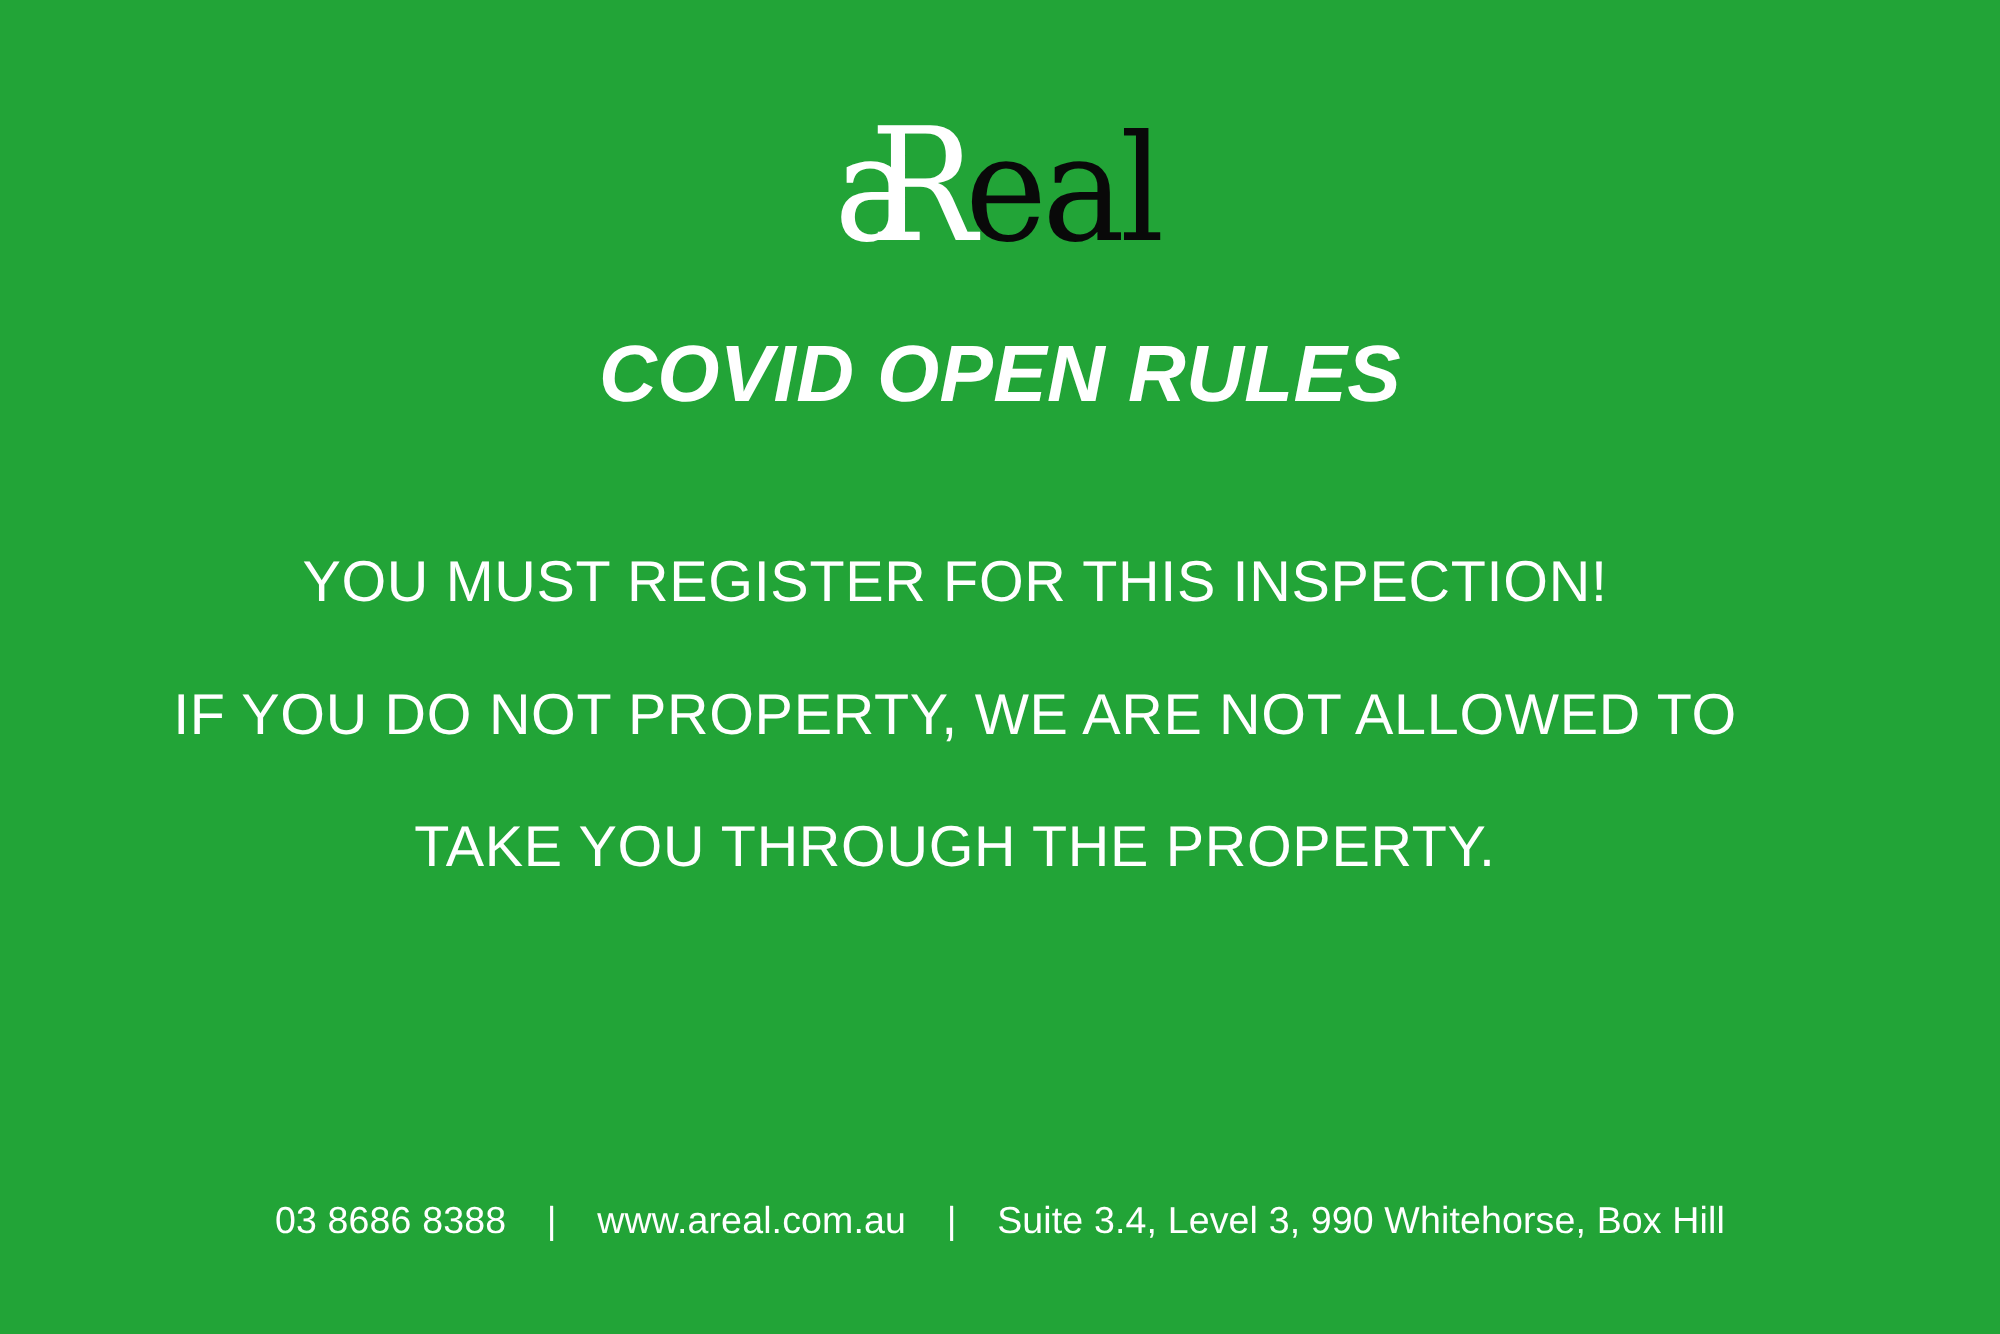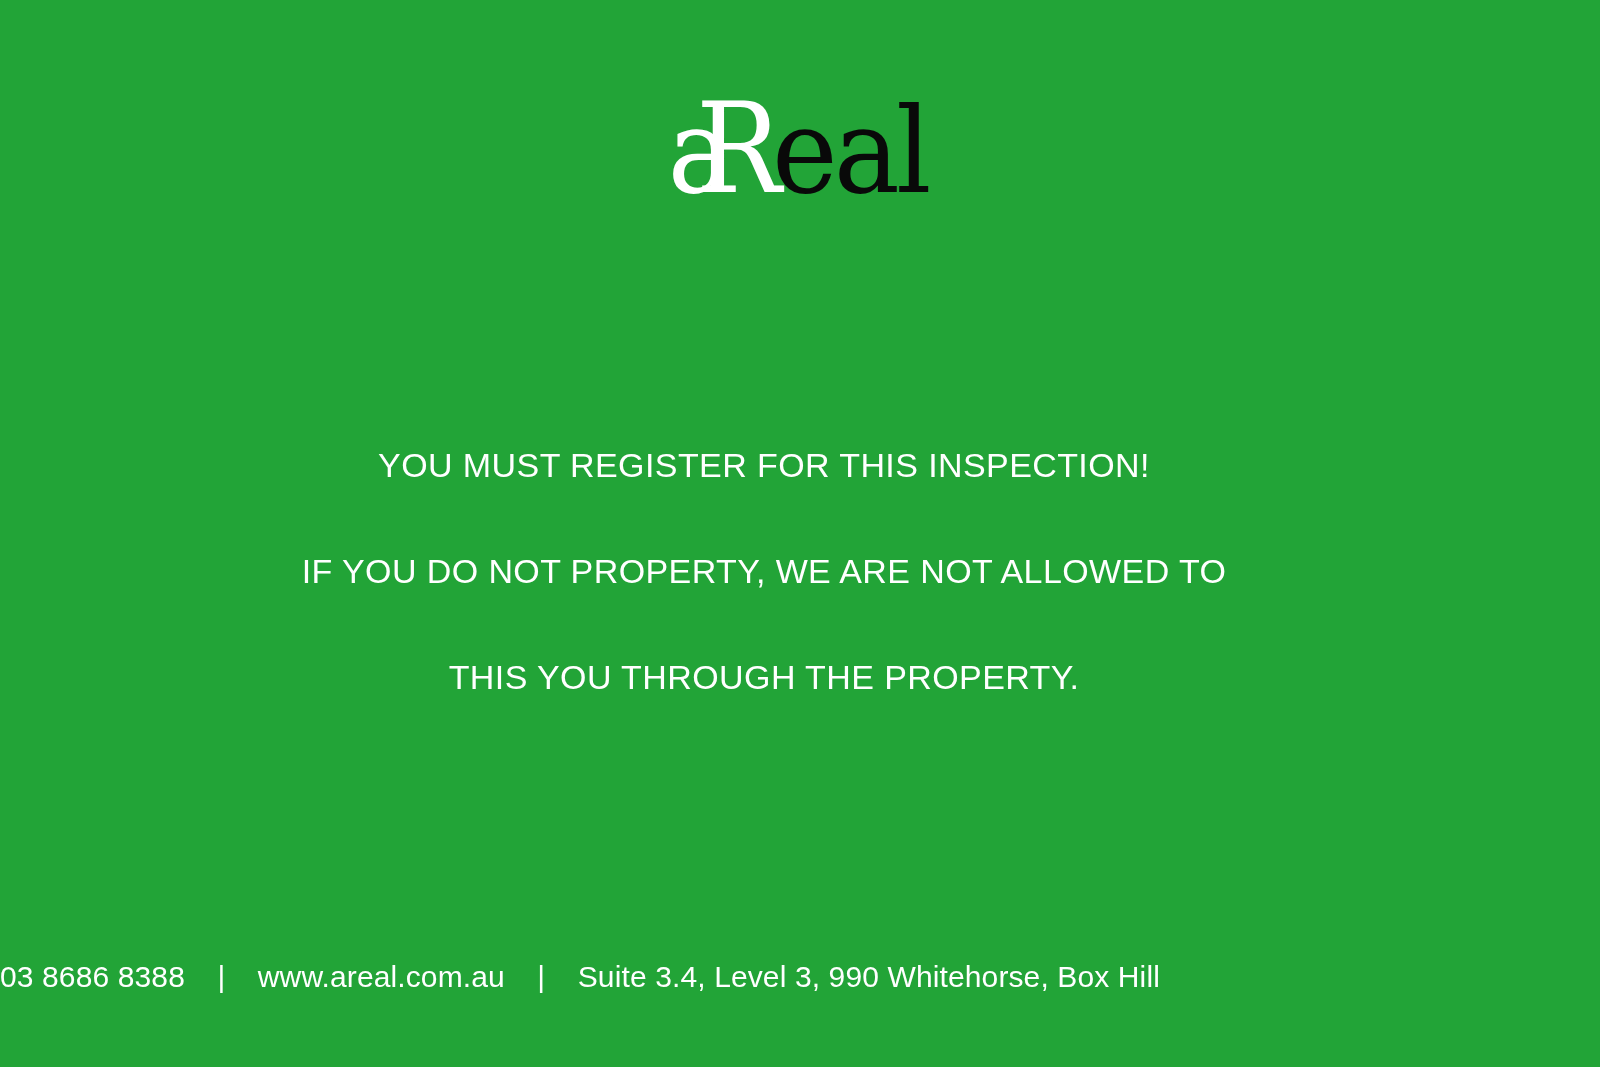--- a/index.html
+++ b/index.html
@@ -94,41 +94,41 @@
   
   .body-block {
     position: absolute;
     top: 412px;
     left: 0;
     width: 1528px;
     text-align: center;
     color: #ffffff;
     font-family: "Liberation Sans", sans-serif;
     font-weight: 400;
-    font-size: 34px;
+    font-size: 46px;
     letter-spacing: 0.012em;
   }
   .body-line {
     display: block;
     height: 106px;
     line-height: 106px;
     white-space: nowrap;
   }
   .body-spacer {
     display: block;
     height: 62px;
   }
 
   
   .footer {
     position: absolute;
     top: 960px;
     left: 0;
     width: 1600px;
-    text-align: left;
+    text-align: center;
     color: #ffffff;
     font-family: "Liberation Sans", sans-serif;
     font-weight: 400;
     font-size: 30px;
     letter-spacing: 0.004em;
     white-space: nowrap;
   }
   .footer-sep {
     display: inline-block;
     padding: 0 24px;
@@ -144,25 +144,26 @@
 <div class="poster">
 
   <div class="logo">
     <div class="logo-inner">
       <span class="logo-a">a</span>
         <span class="logo-r">R</span>
         <span class="logo-eal">eal</span>
     </div>
   </div>
 
+  <div class="title">COVID OPEN RULES</div>
 
   <div class="body-block">
     <span class="body-line">YOU MUST REGISTER FOR THIS INSPECTION!</span>
     <span class="body-line">IF YOU DO NOT PROPERTY, WE ARE NOT ALLOWED TO</span>
-    <span class="body-line">THIS YOU THROUGH THE PROPERTY.</span>
+    <span class="body-line">TAKE YOU THROUGH THE PROPERTY.</span>
     <span class="body-spacer"></span>
   </div>
 
   <div class="footer">
     <span class="footer-item">03 8686 8388</span>
     <span class="footer-sep">|</span>
     <span class="footer-item">www.areal.com.au</span>
     <span class="footer-sep">|</span>
     <span class="footer-item">Suite 3.4, Level 3, 990 Whitehorse, Box Hill</span>
   </div>

